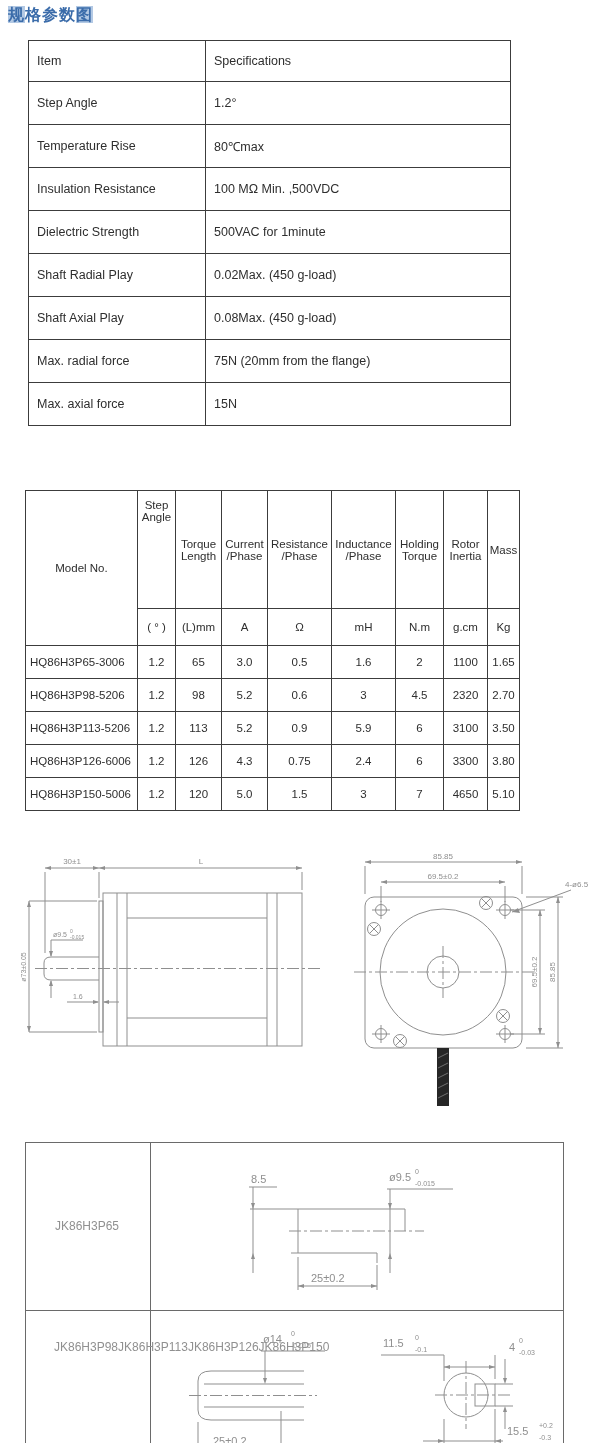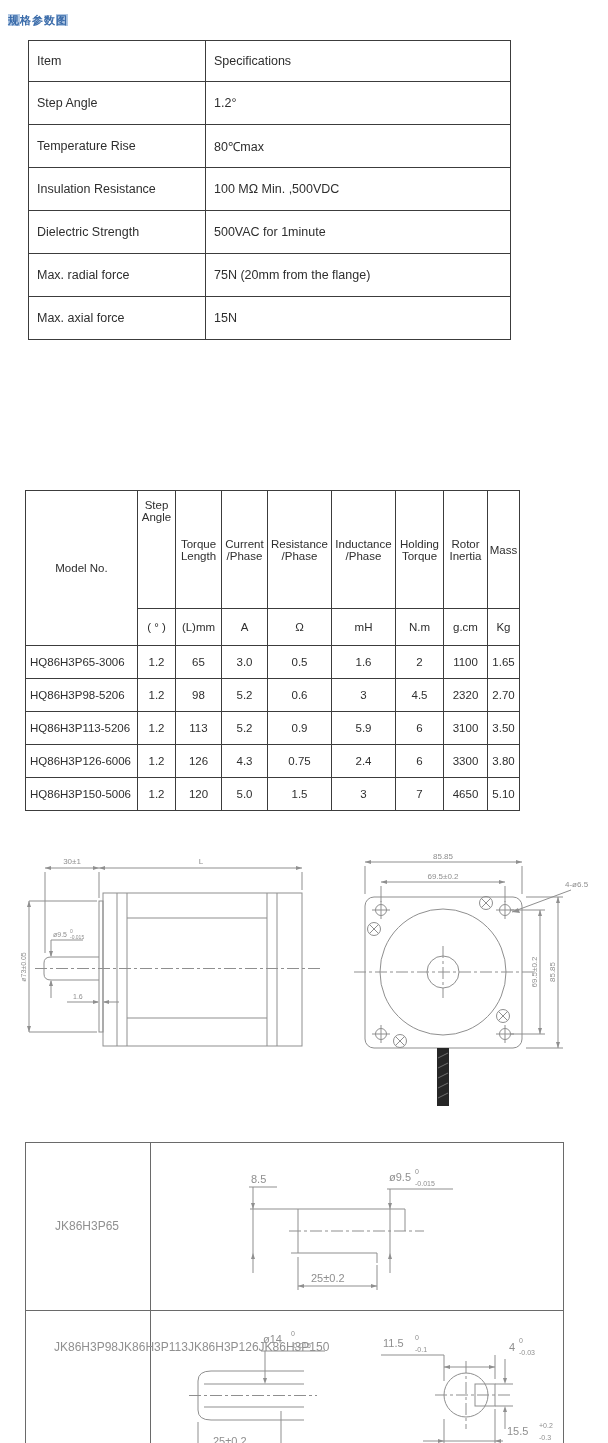--- a/index.html
+++ b/index.html
@@ -1,18 +1,18 @@
 <!DOCTYPE html>
 <html><head>
 <meta charset="utf-8">
 <style>
   html,body{margin:0;padding:0;background:#fff;}
   .canvas{position:relative;width:608px;height:1443px;background:#fff;
           font-family:"Liberation Sans",sans-serif;overflow:hidden;}
-  .title{position:absolute;left:8px;top:13px;font-size:11px;font-weight:bold;
+  .title{position:absolute;left:8px;top:5px;font-size:16px;font-weight:bold;
          color:#3b6caa;letter-spacing:1px;}
   .title .hl{background:#b3c9e4;}
   table{border-collapse:collapse;position:absolute;table-layout:fixed;}
   
   .spec{left:28px;top:40px;width:482px;}
   .spec td{border:1px solid #3c3c3c;font-size:12.5px;color:#2e2e2e;
            padding:0 2px 0 8px;height:42px;vertical-align:middle;}
   .spec tr.hdr td{height:40px;}
   
   .models{left:25px;top:490px;width:494px;}
@@ -68,20 +68,28 @@
         </tr>
     <tr>
           <td>Insulation Resistance</td>
           <td>100 MΩ Min. ,500VDC</td>
         </tr>
     <tr>
           <td>Dielectric Strength</td>
           <td>500VAC for 1minute</td>
         </tr>
     <tr>
+          <td>Shaft Radial Play</td>
+          <td>0.02Max. (450 g-load)</td>
+        </tr>
+    <tr>
+          <td>Shaft Axial Play</td>
+          <td>0.08Max. (450 g-load)</td>
+        </tr>
+    <tr>
           <td>Max. radial force</td>
           <td>75N (20mm from the flange)</td>
         </tr>
     <tr>
           <td>Max. axial force</td>
           <td>15N</td>
         </tr>
   </tbody>
     </table>
 

